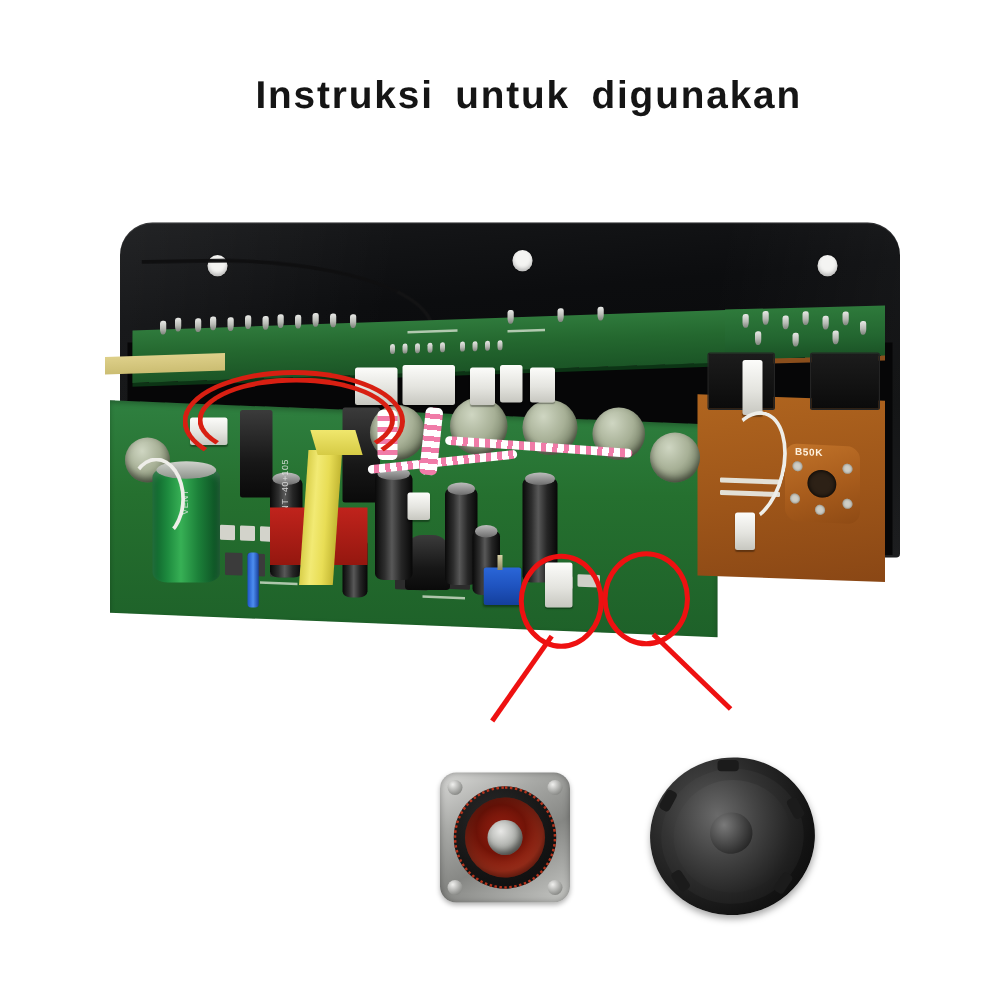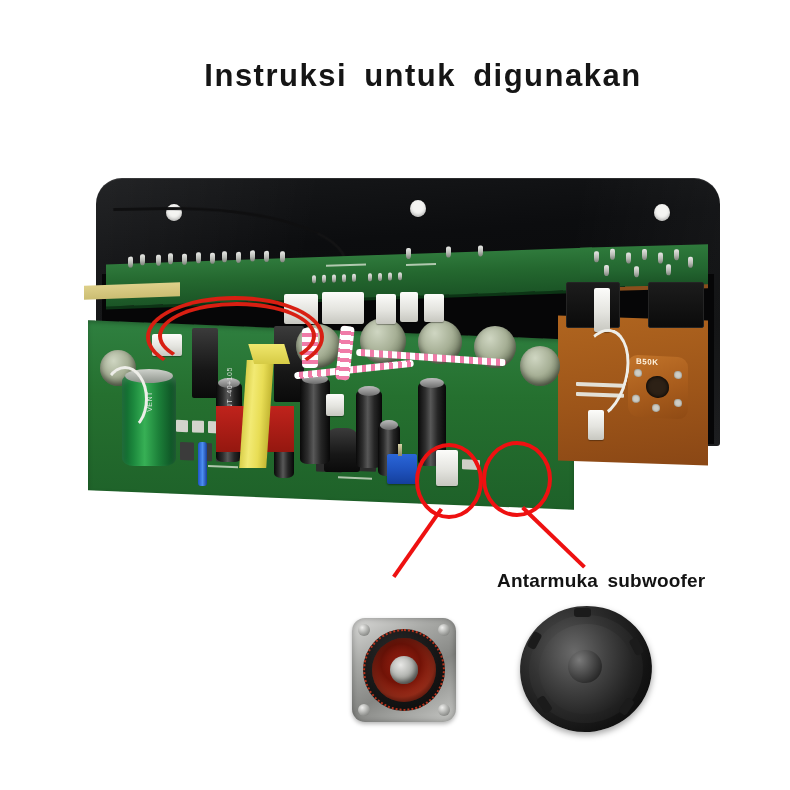--- a/index.html
+++ b/index.html
@@ -611,21 +611,20 @@
 
     <div class="connector-blue"></div>
 
   </div>
 
   <div class="callout-circle" style="left:415px; top:443px; width:60px; height:68px;"></div>
   <div class="leader-line" style="left:443px; top:510px; width:83px; height:4px; transform:rotate(125deg);"></div>
 
   <div class="callout-circle" style="left:482px; top:441px; width:62px; height:68px;"></div>
   <div class="leader-line" style="left:524px; top:506px; width:86px; height:4px; transform:rotate(44deg);"></div>
-  <div class="callout-label" style="left:497px; top:570px;">Antarmuka  subwoofer</div>
 
   <div class="tweeter">
     <div class="frame"></div>
     <div class="screw" style="left:6px;  top:6px;"></div>
     <div class="screw" style="left:86px; top:6px;"></div>
     <div class="screw" style="left:6px;  top:86px;"></div>
     <div class="screw" style="left:86px; top:86px;"></div>
     <div class="ring-outer"></div>
     <div class="ring-text"></div>
     <div class="horn"></div>

